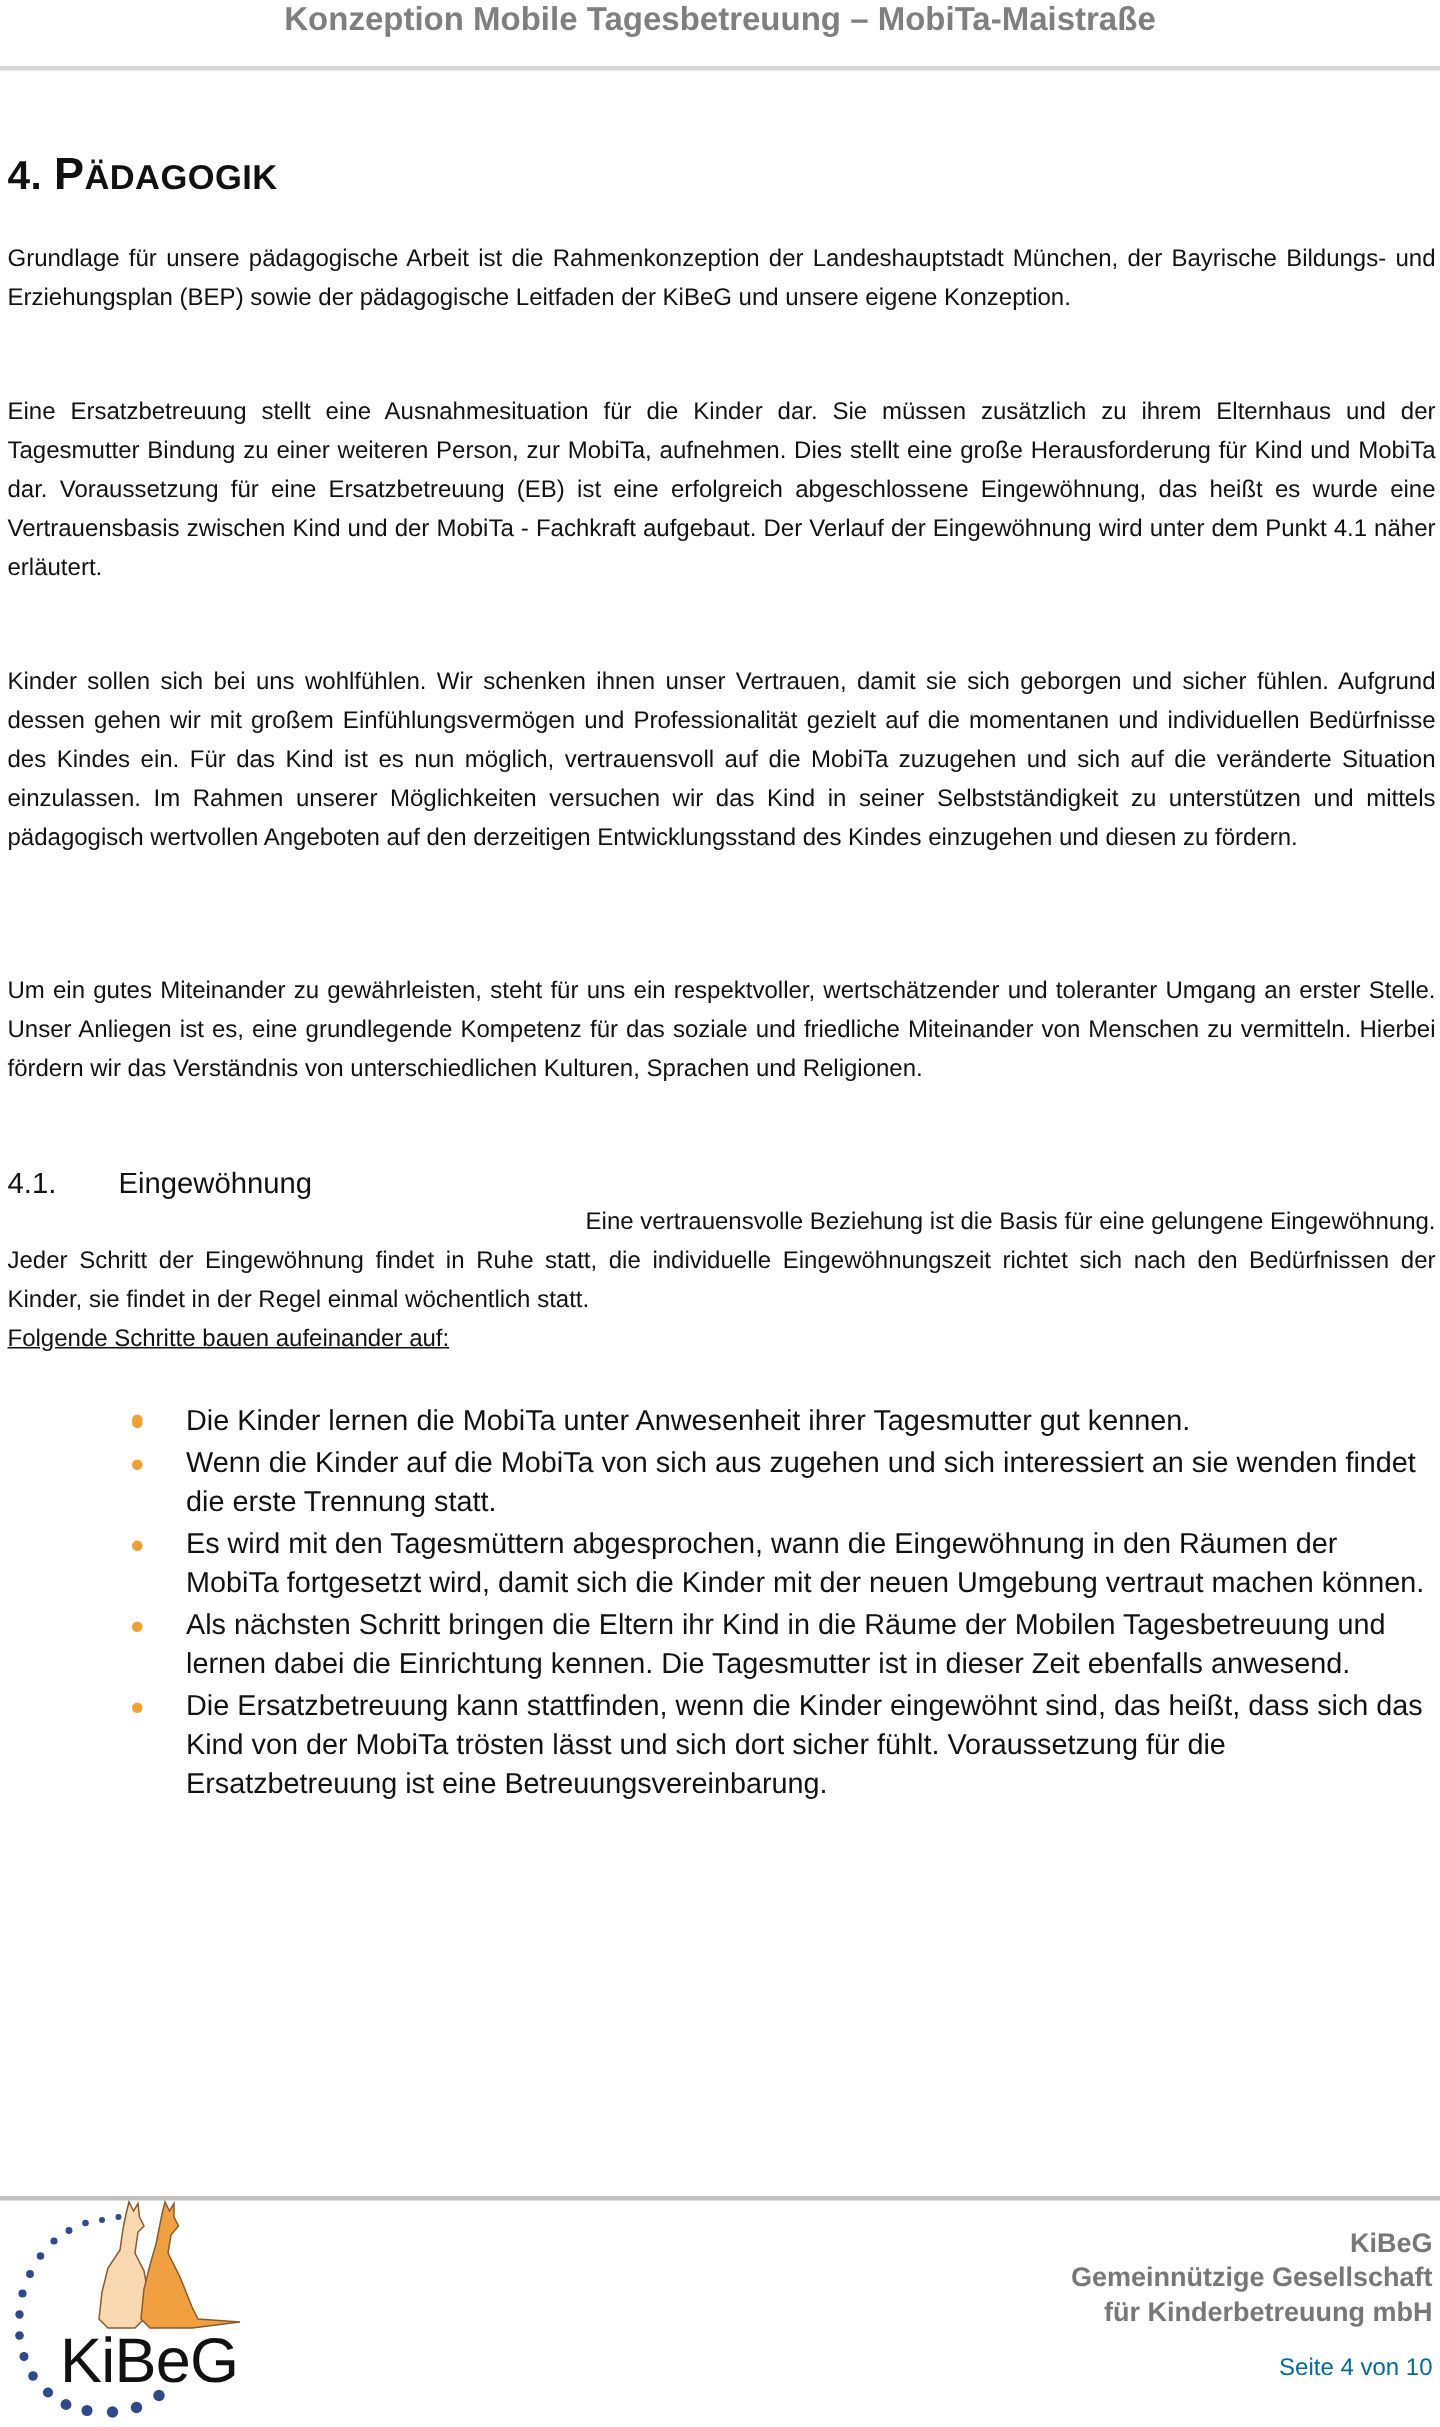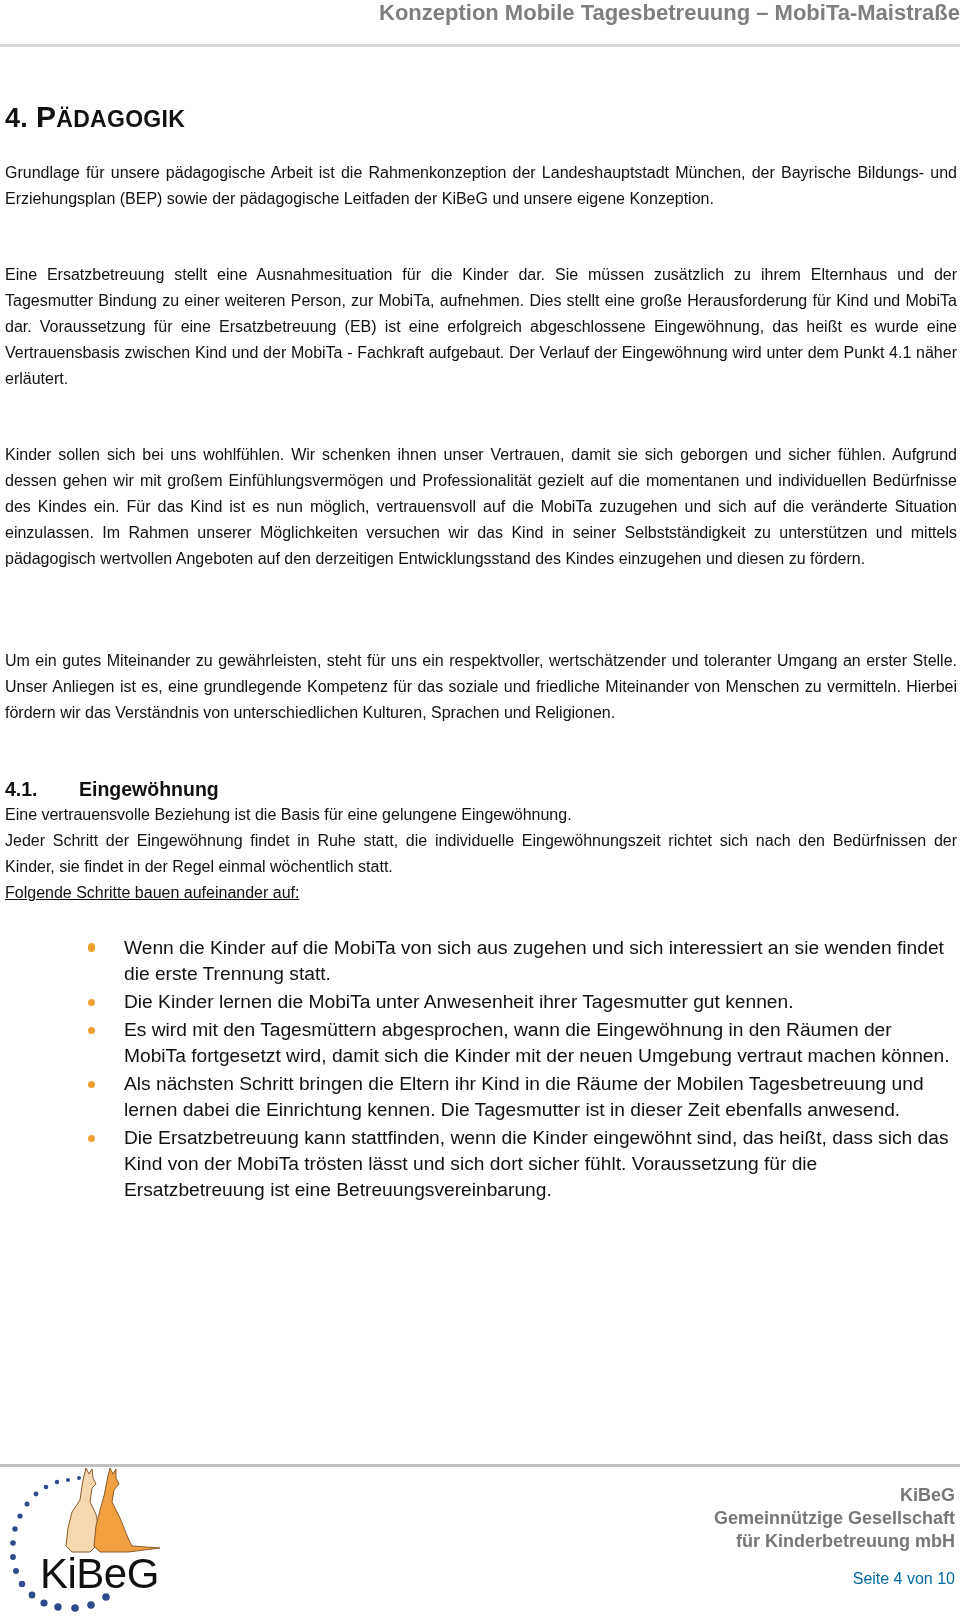--- a/index.html
+++ b/index.html
@@ -1,27 +1,27 @@
 <!DOCTYPE html>
 <html><head>
 <meta charset="utf-8">
 <style>
   html, body { margin: 0; padding: 0; background: #ffffff; }
   body { width: 960px; height: 1618px; position: relative; overflow: hidden;
          font-family: "Liberation Sans", sans-serif; color: #111111; }
-  .header-title { position: absolute; top: 0; left: 0; width: 960px; text-align: right;
+  .header-title { position: absolute; top: 0; left: 0; width: 960px; text-align: center;
                   font-size: 22px; font-weight: bold; color: #7f7f7f; line-height: 26px; top: 0px; }
   .header-rule { position: absolute; top: 44px; left: 0; width: 960px; height: 3px; background: #d6d6d6; }
   .h1 { position: absolute; top: 100px; left: 5px; font-size: 27px; font-weight: bold; color: #111; letter-spacing: 0.3px; }
   .h1 .big { font-size: 30px; }
   .h1 .small { font-size: 23px; }
   .para { position: absolute; left: 5px; width: 952px; font-size: 16px; line-height: 26px;
           text-align: justify; margin: 0; color: #111; }
   .para.left { text-align: left; }
-  .h2 { position: absolute; left: 5px; top: 802px; font-size: 19.5px; font-weight: bold; line-height: 26px; }
+  .h2 { position: absolute; left: 5px; top: 802px; font-size: 19.5px; font-weight: normal; line-height: 26px; }
   .h2 .num { display: inline-block; width: 74px; }
   ul.steps { position: absolute; left: 0; top: 962px; width: 950px; margin: 0; padding: 0; list-style: none; }
   ul.steps li { position: relative; padding-left: 124px; font-size: 19.2px; line-height: 26px; margin-bottom: 2px; color: #111; }
   ul.steps li .bullet { position: absolute; left: 88px; top: 10px; width: 7px; height: 7px; border-radius: 50%; background: #f0a030; }
   .footer-rule { position: absolute; top: 1464px; left: 0; width: 960px; height: 3px; background: #c0c0c0; }
   .logo { position: absolute; left: 0; top: 1466px; width: 180px; height: 150px; }
   .logo-text { position: absolute; left: 40px; top: 1550px; font-size: 42px; color: #111; letter-spacing: -0.5px; }
   .footer-org { position: absolute; right: 5px; top: 1484px; text-align: right; font-size: 18px; font-weight: bold;
                 color: #777; line-height: 23px; }
   .footer-page { position: absolute; right: 5px; top: 1570px; font-size: 16px; color: #0369a1; }
@@ -39,28 +39,28 @@
 
 <p class="para" style="top:160px;">Grundlage für unsere pädagogische Arbeit ist die Rahmenkonzeption der Landeshauptstadt München, der Bayrische Bildungs- und Erziehungsplan (BEP) sowie der pädagogische Leit­faden der KiBeG und unsere eigene Konzeption.</p>
 <p class="para" style="top:262px;">Eine Ersatzbetreuung stellt eine Ausnahmesituation für die Kinder dar. Sie müssen zusätz­lich zu ihrem Elternhaus und der Tagesmutter Bindung zu einer weiteren Person, zur MobiTa, aufnehmen. Dies stellt eine große Herausforderung für Kind und MobiTa dar. Vo­raussetzung für eine Ersatzbetreuung (EB) ist eine erfolgreich abgeschlossene Eingewöh­nung, das heißt es wurde eine Vertrauensbasis zwischen Kind und der MobiTa - Fachkraft aufgebaut. Der Verlauf der Eingewöhnung wird unter dem Punkt 4.1 näher erläutert.</p>
 <p class="para" style="top:442px;">Kinder sollen sich bei uns wohlfühlen. Wir schenken ihnen unser Vertrauen, damit sie sich geborgen und sicher fühlen. Aufgrund dessen gehen wir mit großem Einfühlungsvermögen und Professionalität gezielt auf die momentanen und individuellen Bedürfnisse des Kindes ein. Für das Kind ist es nun möglich, vertrauensvoll auf die MobiTa zuzugehen und sich auf die veränderte Situation einzulassen. Im Rahmen unserer Möglichkeiten versuchen wir das Kind in seiner Selbstständigkeit zu unterstützen und mittels pädagogisch wertvollen Angebo­ten auf den derzeitigen Entwicklungsstand des Kindes einzugehen und diesen zu fördern.</p>
 <p class="para" style="top:648px;">Um ein gutes Miteinander zu gewährleisten, steht für uns ein respektvoller, wertschätzender und toleranter Umgang an erster Stelle. Unser Anliegen ist es, eine grundlegende Kompe­tenz für das soziale und friedliche Miteinander von Menschen zu vermitteln. Hierbei fördern wir das Verständnis von unterschiedlichen Kulturen, Sprachen und Religionen.</p>
 
 <div class="h2" style="top:776px;">
   <span class="num">4.1.</span><span>Eingewöhnung</span>
 </div>
 
-<p class="para left" style="top:802px;">Eine vertrauensvolle Beziehung ist die Basis für eine gelungene Eingewöhnung.</p>
+<p class="para left" style="top:802px;text-align:right;">Eine vertrauensvolle Beziehung ist die Basis für eine gelungene Eingewöhnung.</p>
 <p class="para" style="top:828px;">Jeder Schritt der Eingewöhnung findet in Ruhe statt, die individuelle Eingewöhnungszeit rich­tet sich nach den Bedürfnissen der Kinder, sie findet in der Regel einmal wöchentlich statt.</p>
 <p class="para left" style="top:880px;text-decoration:underline;">Folgende Schritte bauen aufeinander auf:</p>
 
 <ul class="steps" style="top:933px;">
   <li><span class="bullet"></span></li>
+  <li><span class="bullet"></span><span>Die Kinder lernen die MobiTa unter Anwesenheit ihrer Tagesmutter gut kennen.</span></li>
   <li><span class="bullet"></span><span>Wenn die Kinder auf die MobiTa von sich aus zugehen und sich interessiert an sie wenden findet die erste Trennung statt.</span></li>
-  <li><span class="bullet"></span><span>Die Kinder lernen die MobiTa unter Anwesenheit ihrer Tagesmutter gut kennen.</span></li>
   <li><span class="bullet"></span><span>Es wird mit den Tagesmüttern abgesprochen, wann die Eingewöhnung in den Räumen der MobiTa fortgesetzt wird, damit sich die Kinder mit der neuen Umge­bung vertraut machen können.</span></li>
   <li><span class="bullet"></span><span>Als nächsten Schritt bringen die Eltern ihr Kind in die Räume der Mobilen Tages­betreuung und lernen dabei die Einrichtung kennen. Die Tagesmutter ist in dieser Zeit ebenfalls anwesend.</span></li>
   <li><span class="bullet"></span><span>Die Ersatzbetreuung kann stattfinden, wenn die Kinder eingewöhnt sind, das heißt, dass sich das Kind von der MobiTa trösten lässt und sich dort sicher fühlt. Voraussetzung für die Ersatzbetreuung ist eine Betreuungsvereinbarung.</span></li>
 </ul>
 
 <div class="footer-rule"></div>
 
 <svg class="logo" viewBox="0 0 180 150">
   <g fill="#2e4a8c">
     <circle cx="79" cy="12" r="2"></circle>

